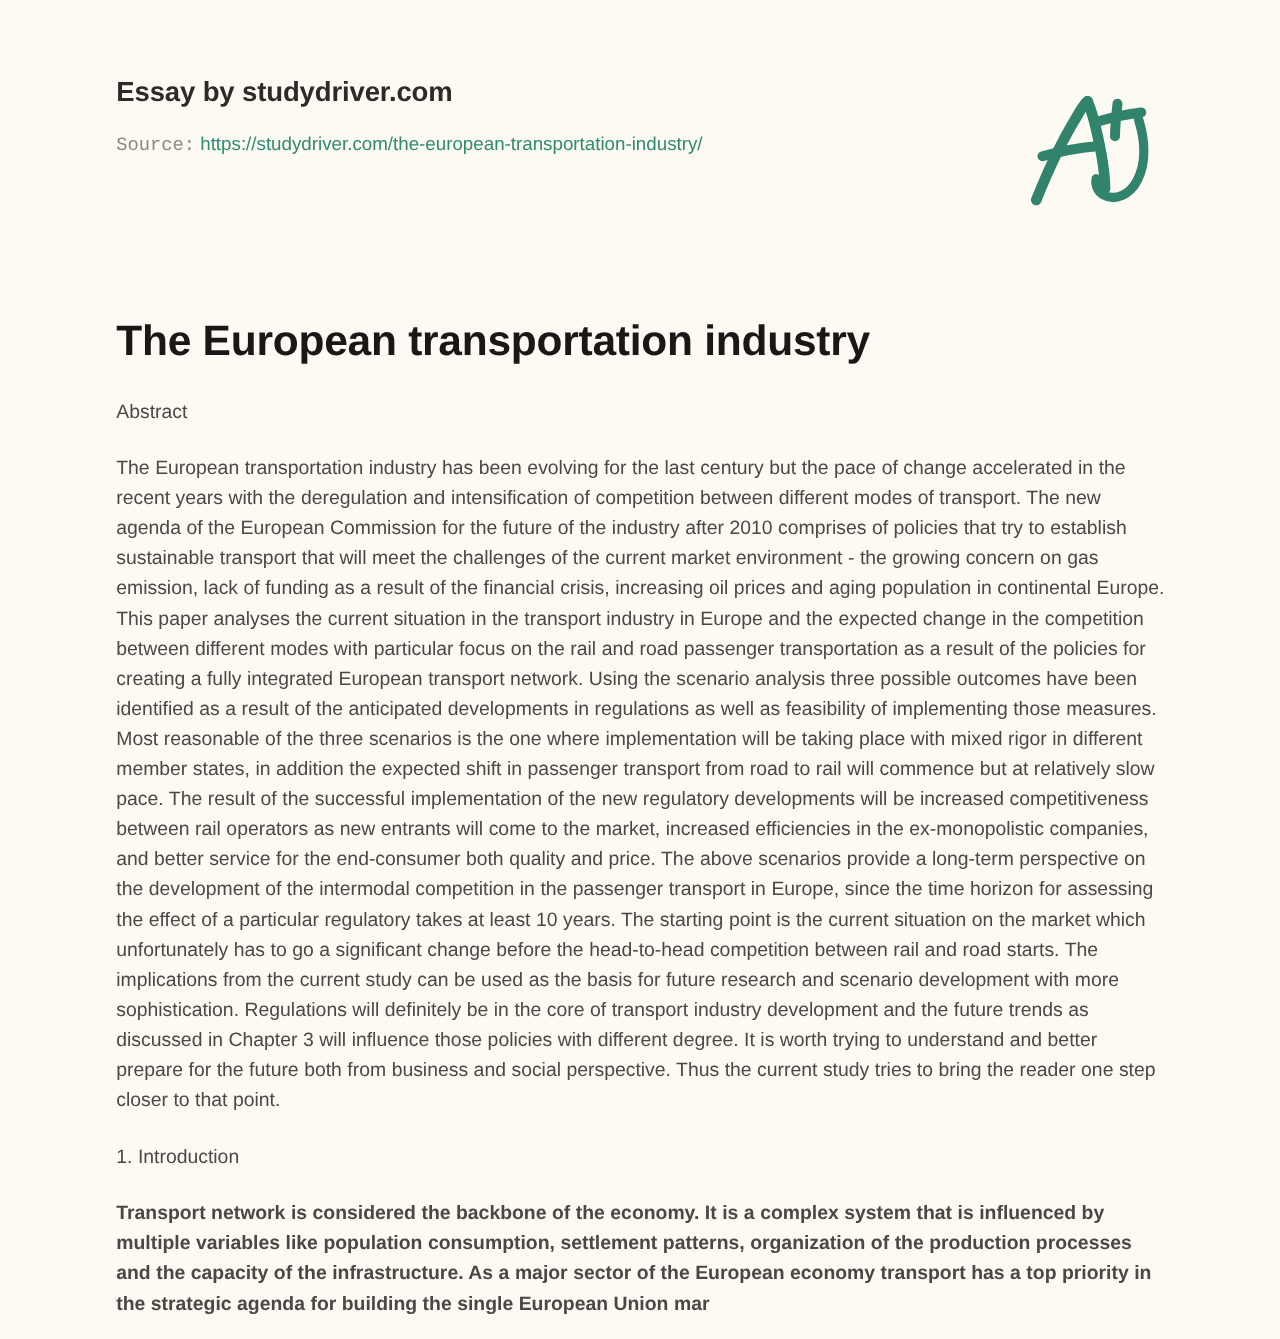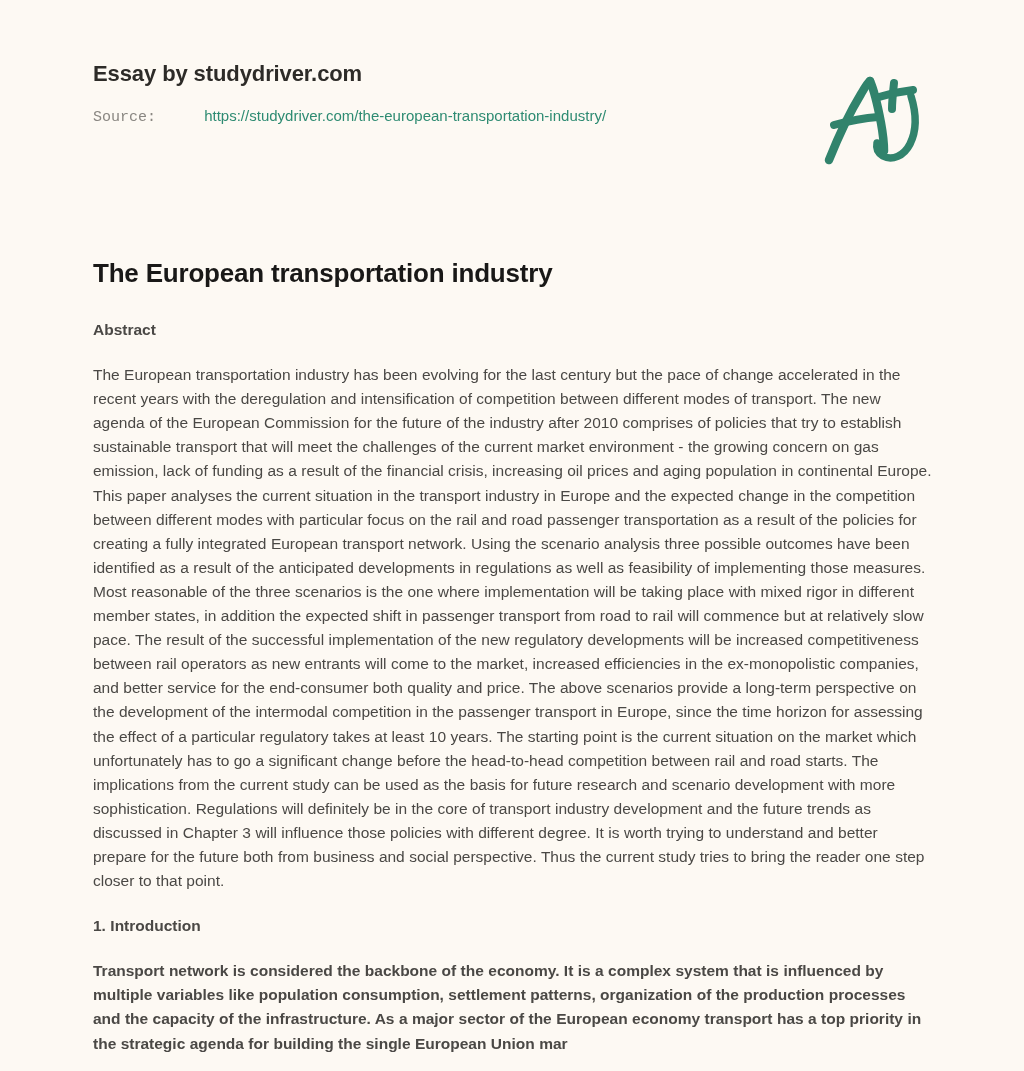--- a/index.html
+++ b/index.html
@@ -49,21 +49,20 @@
   }
 
   .source-label {
     color: #8a8782;
     font-family: Liberation Mono, monospace;
   }
 
   .source-url {
     color: #2e8b72;
     text-decoration: none;
-    margin-left: 44px;
   }
 
   
   .logo {
     position: absolute;
     left: 812px;
     top: 68px;
     width: 118px;
     height: 104px;
   }
@@ -75,40 +74,39 @@
 
   
   .doc {
     position: absolute;
     left: 93px;
     top: 255px;
     width: 840px;
   }
 
   .doc-title {
-    font-size: 26px;
+    font-size: 34px;
     font-weight: bold;
     color: #191817;
     line-height: 36px;
     letter-spacing: -0.2px;
     margin: 0 0 27px 0;
   }
 
   .para {
     font-size: 15.5px;
     line-height: 24.1px;
     color: #4a4845;
     margin: 0 0 21px 0;
     text-align: left;
     word-spacing: 0.1px;
   }
 
   .para.section-head {
     margin-bottom: 21px;
-    font-weight: bold;
   }
 
   .para:last-child {
     margin-bottom: 0;
     font-weight: bold;
   }
 </style>
 </head>
 <body>
 

